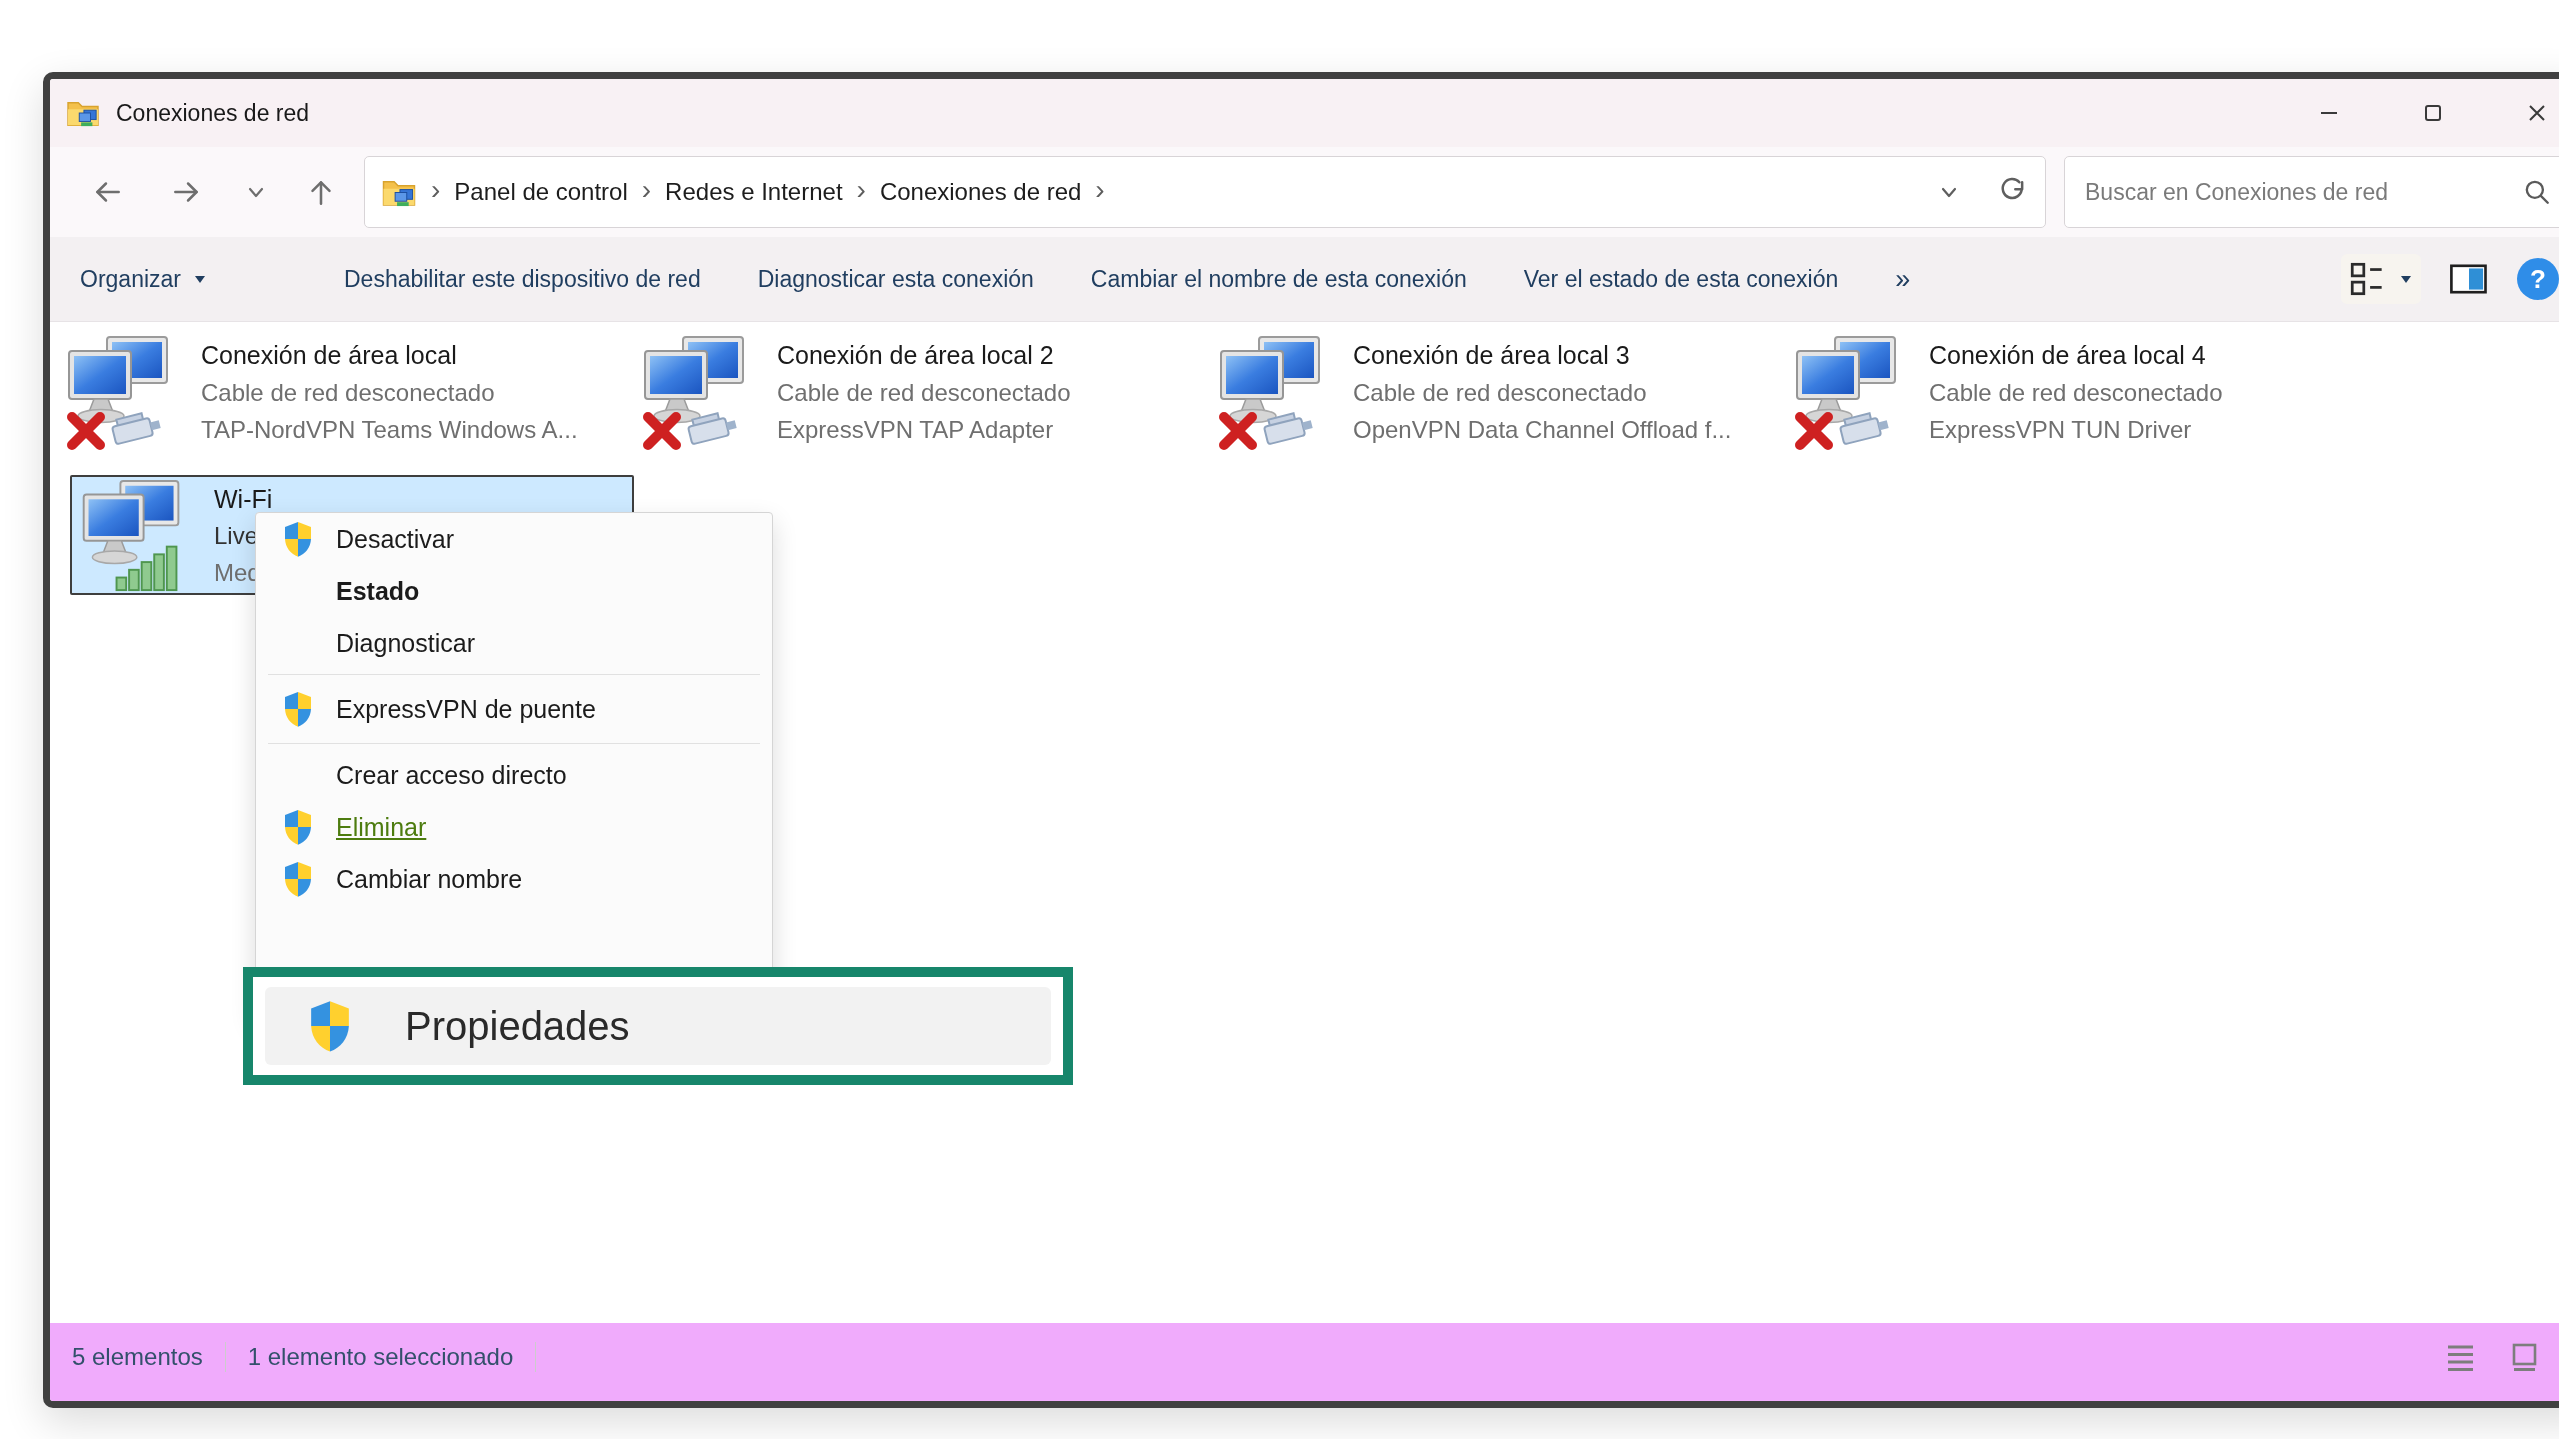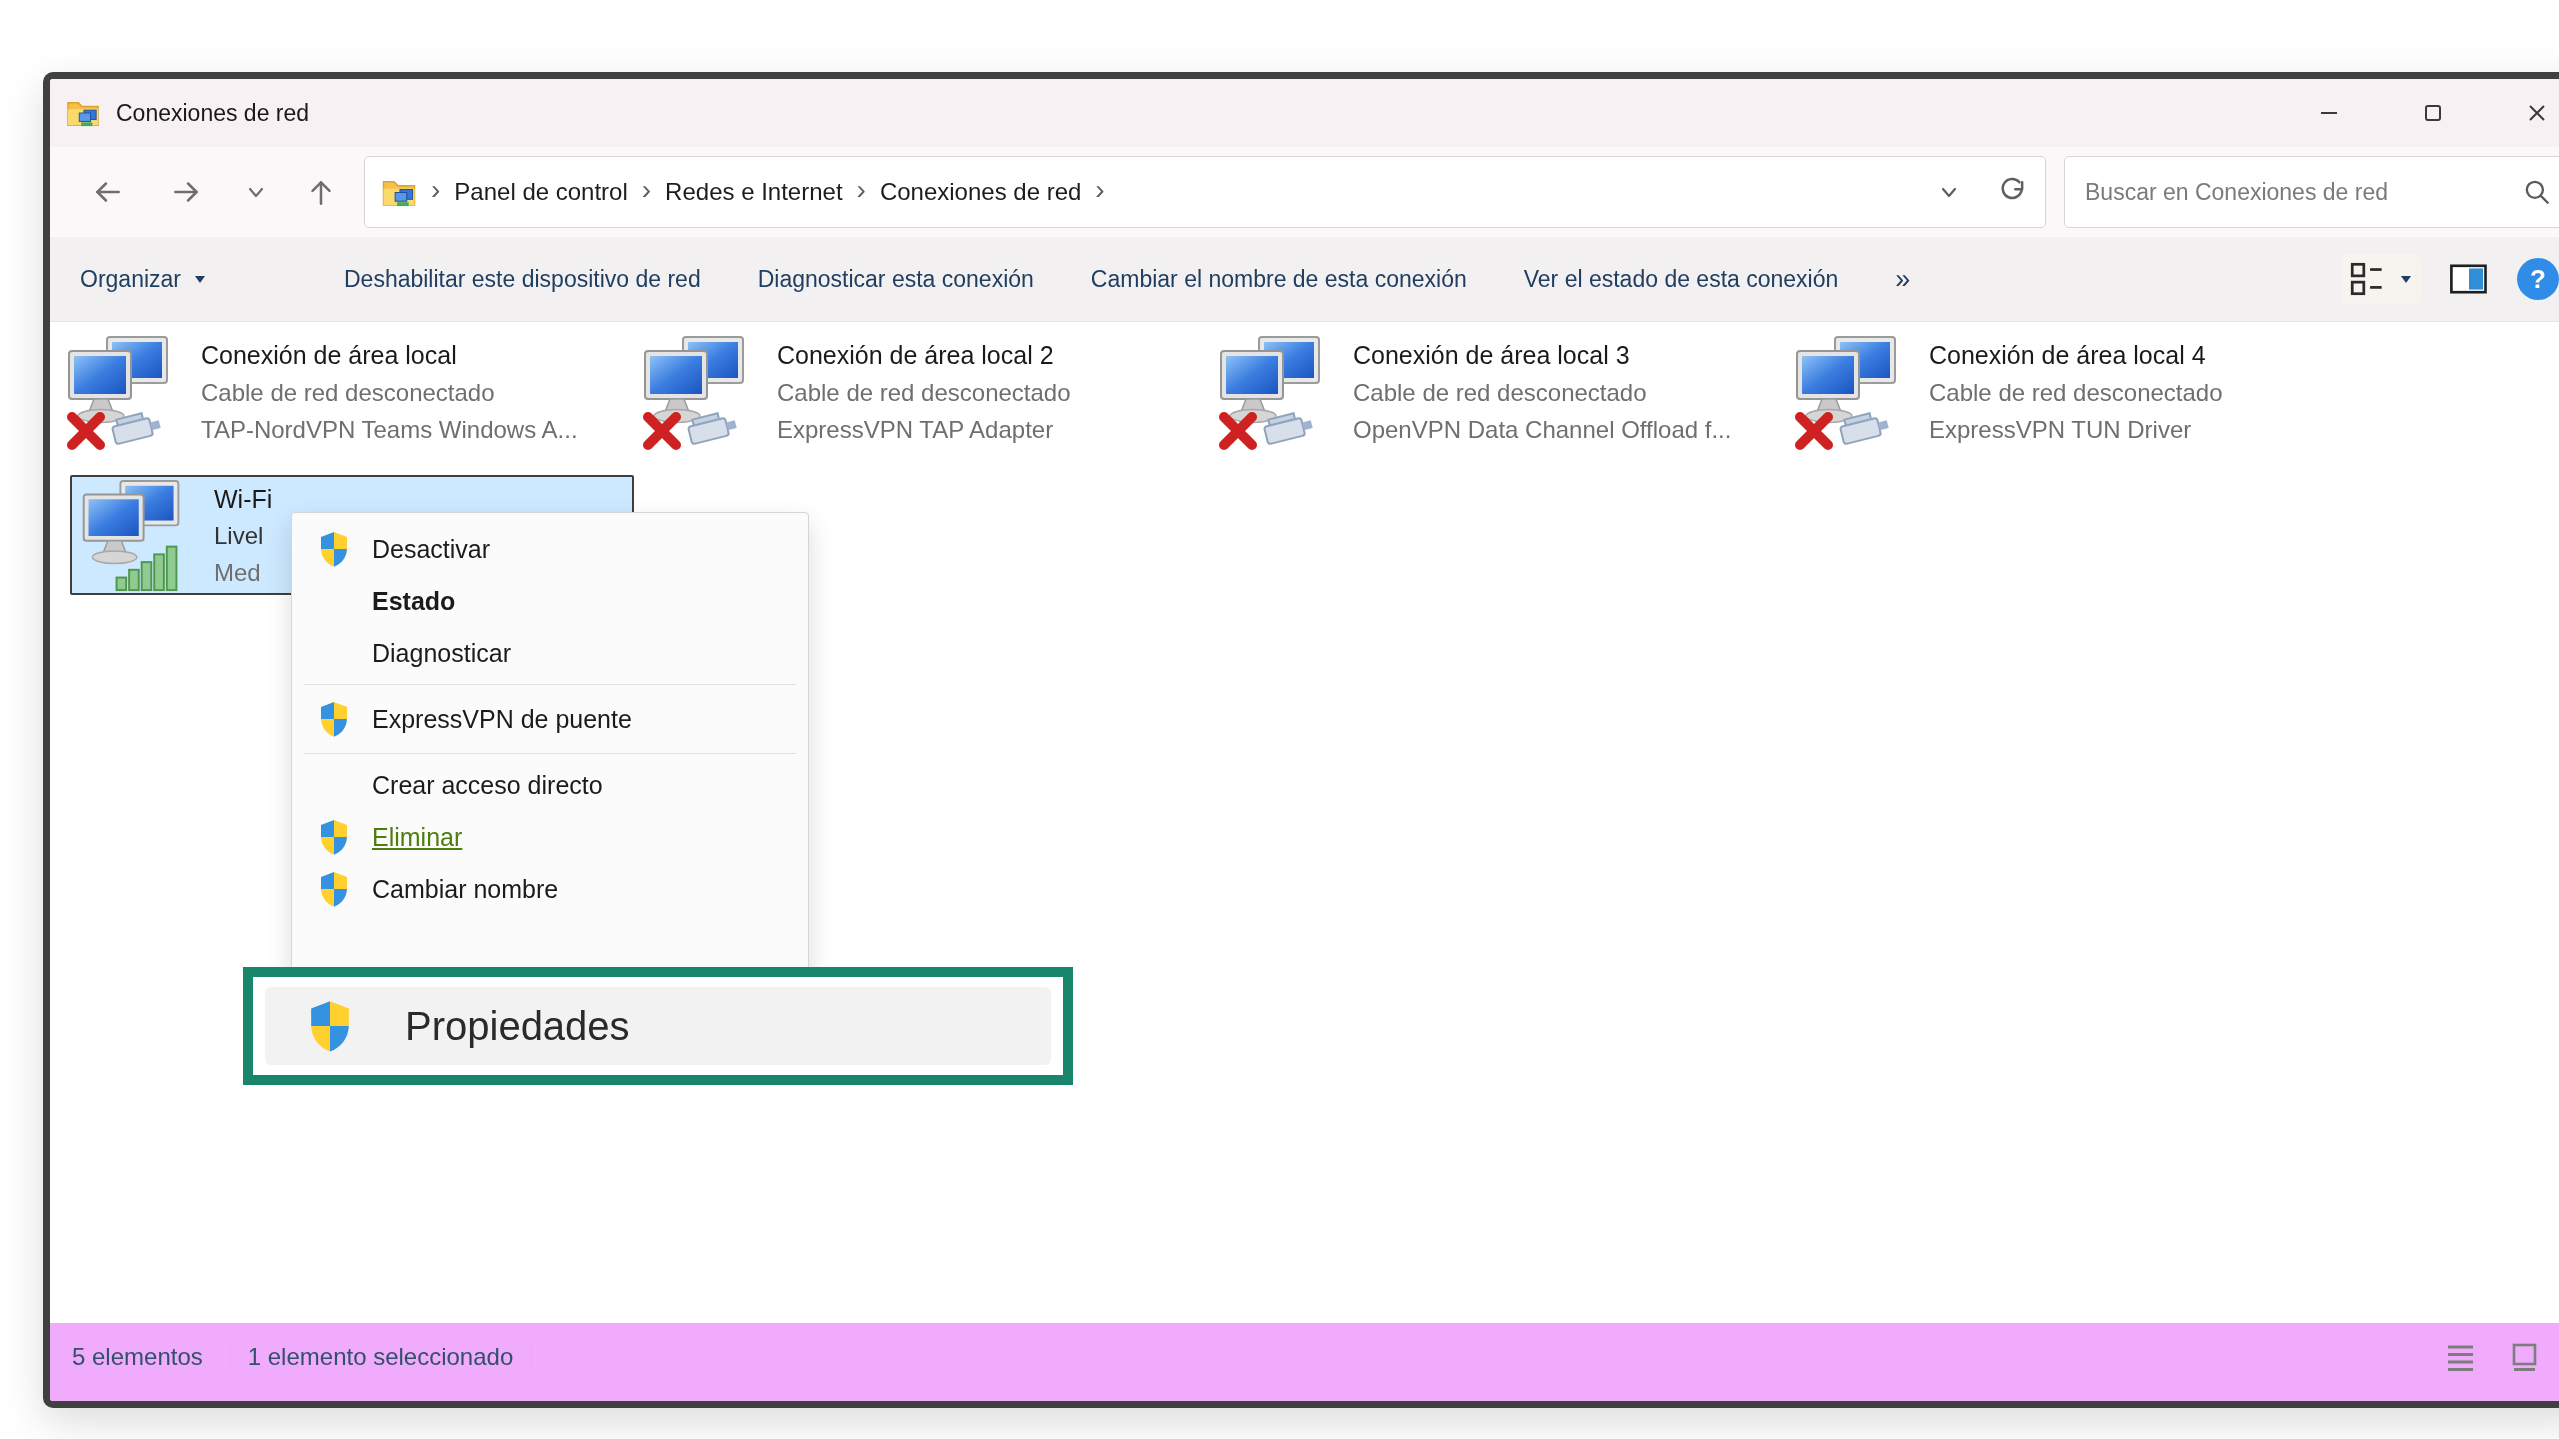--- a/index.html
+++ b/index.html
@@ -68,21 +68,21 @@
     position:absolute; left:20px; top:396px; width:564px; height:120px;
     background:#cde9ff; border:2px solid #3e3e3e; border-radius:2px;
     display:flex; align-items:flex-start; padding:2px 0 0 8px;
   }
   .wifi-item .conn-title { line-height:36px; }
   .wifi-item .sub-dark { color:#333333; }
   
   .ctx-menu {
     position:absolute; left:205px; top:433px; width:518px; height:506px;
     background:#fbfbfb; border:1px solid #d5d5d5; border-radius:4px;
-    box-shadow:0 10px 26px rgba(0,0,0,.14); z-index:10; padding-top:10px;margin-left:36px;
+    box-shadow:0 10px 26px rgba(0,0,0,.14); z-index:10; 
   }
   .mi { display:flex; align-items:center; height:52px; padding:0 20px; }
   .mi-tall { height:58px; }
   .mi .ic-slot { width:44px; display:flex; align-items:center; justify-content:center; }
   .mi .mi-label { margin-left:16px; font-size:25px; color:#1b1b1b; white-space:nowrap; }
   .mi .bold { font-weight:bold; }
   .mi .disabled { color:#4d7c0f;text-decoration:underline; }
   .mi-sep { height:1px; background:#e1e1e1; margin:5px 12px; }
   
   .annotation {

